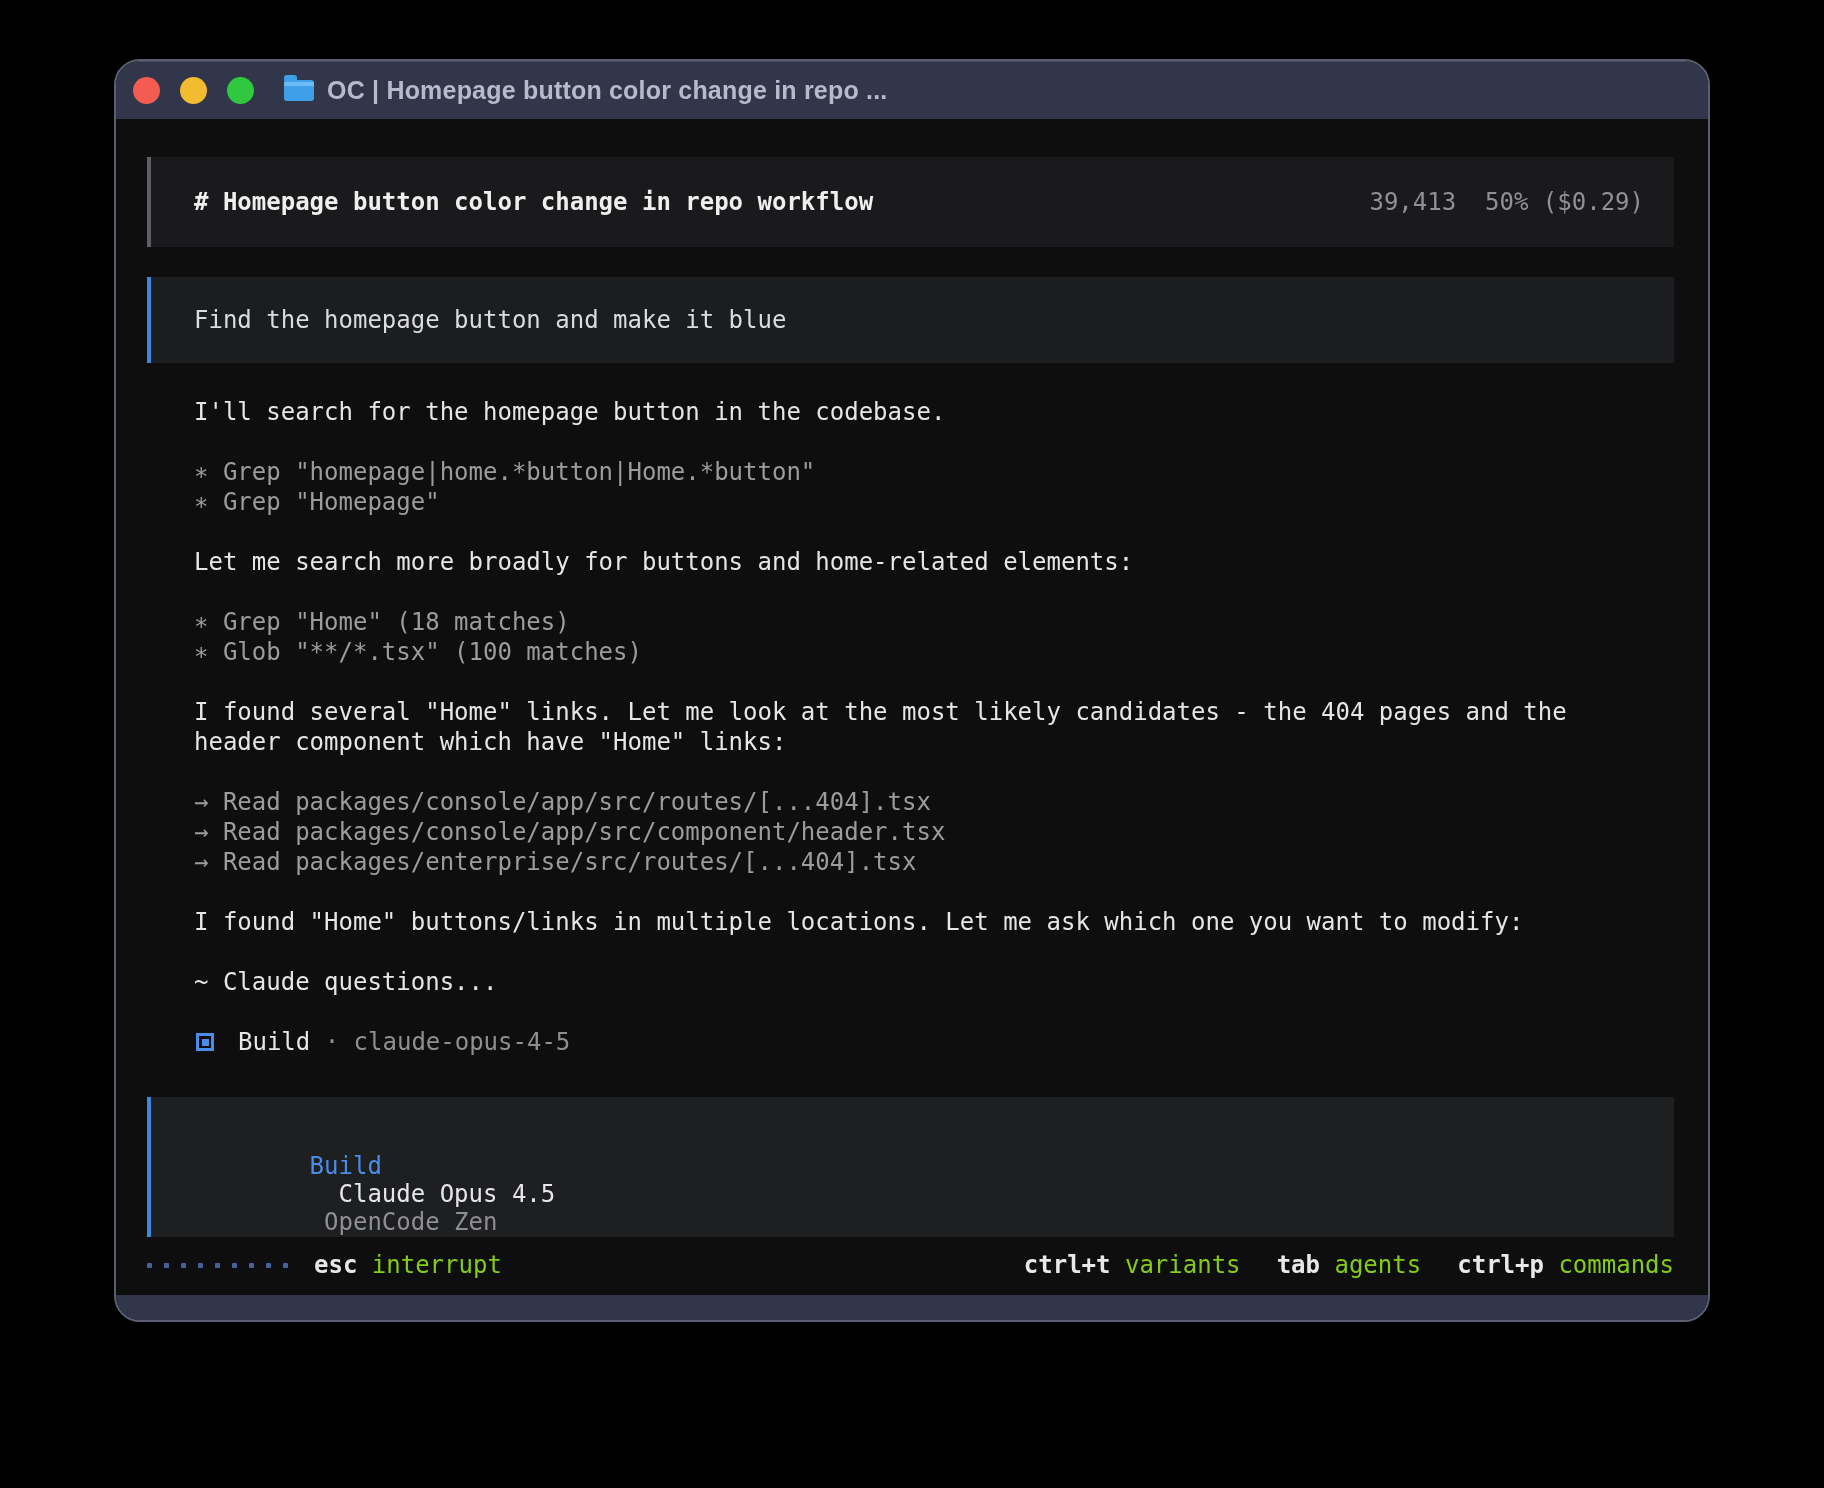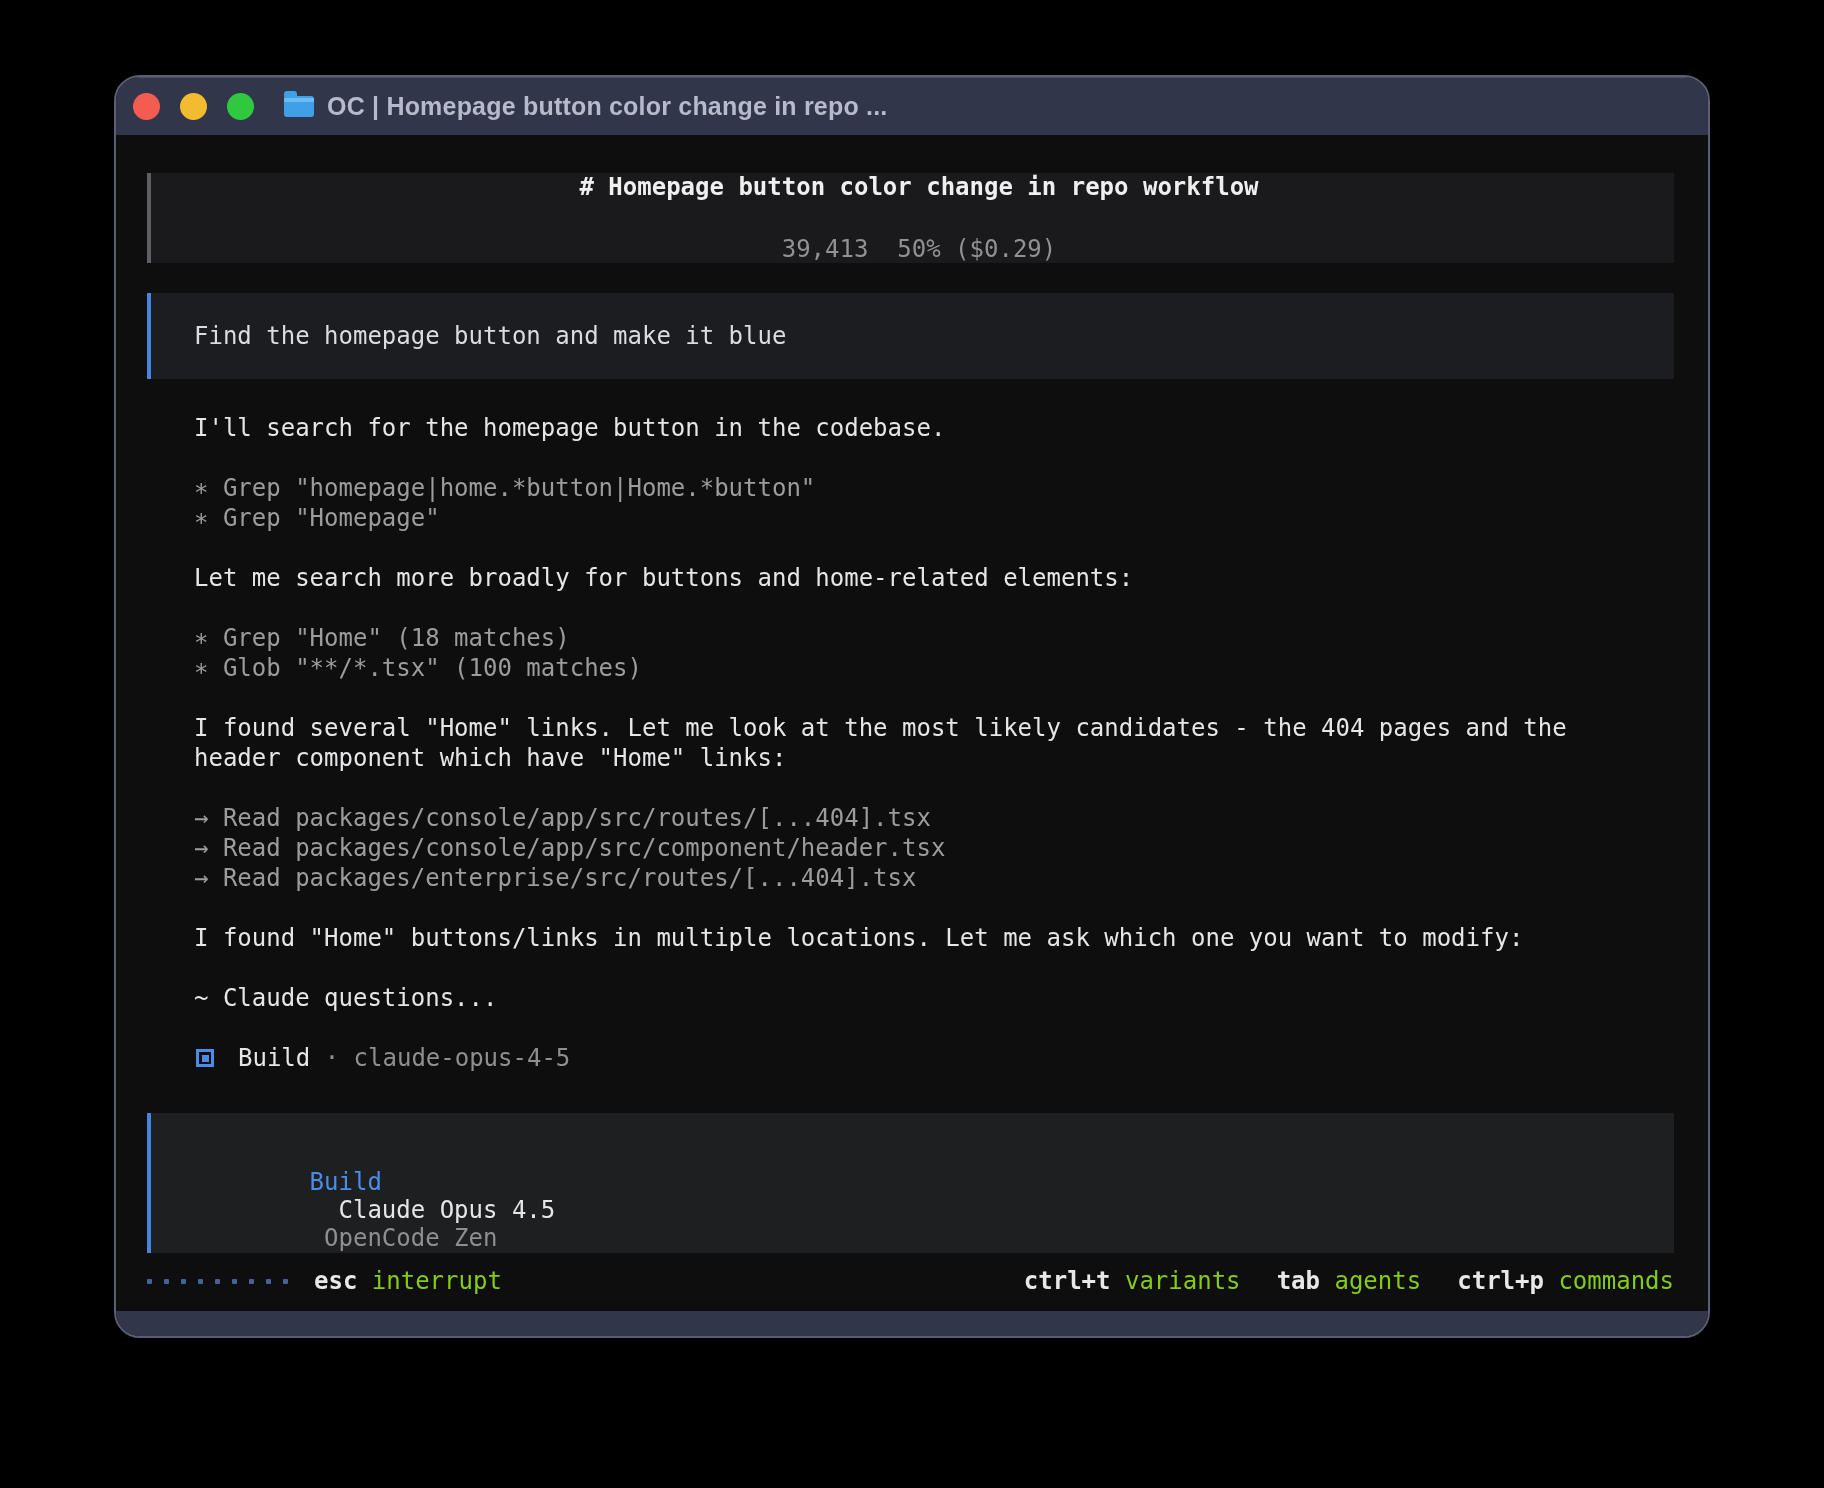--- a/index.html
+++ b/index.html
@@ -1,20 +1,20 @@
 <!DOCTYPE html>
 <html><head>
 <meta charset="utf-8">
 <style>
   * { margin:0; padding:0; box-sizing:border-box; }
   html,body { width:1824px; height:1488px; background:#000; overflow:hidden; }
   body { font-family:"DejaVu Sans Mono","Liberation Mono",monospace; }
 
   .window {
-    position:absolute; left:114px; top:75px; width:1596px; height:1263px;
+    position:absolute; left:114px; top:59px; width:1596px; height:1263px;
     background:#0e0e0f; border:2px solid #5a5f72; border-radius:26px;
     overflow:hidden; display:flex; flex-direction:column;
     box-shadow:0 24px 70px rgba(0,0,0,.65);
   }
 
   
   .titlebar {
     height:58px; flex:0 0 58px; background:#32364a;
     display:flex; align-items:center; padding-left:17px;
     box-shadow:inset 0 1px 0 rgba(255,255,255,.12);
@@ -34,21 +34,20 @@
     font-weight:bold; font-size:25px; color:#b6bbcb; letter-spacing:.2px; }
 
   
   .content { flex:1 1 auto; background:#0e0e0f; padding:38px 34px 0 31px; position:relative; }
 
   .block { border-left:4px solid #5f5f63; background:#1a1a1c; }
 
   .session-header {
     height:90px; display:flex; align-items:center; justify-content:space-between;
     padding:0 30px 0 43px;
-    flex-direction:column;
   }
   .session-title { font-size:24px; font-weight:bold; color:#efefef; white-space:pre; }
   .session-stats { font-size:24px; color:#909095; white-space:pre; }
   .session-stats .gap2 { margin-left:2ch; }
   .session-stats .gap1 { margin-left:1ch; }
 
   .user-block {
     margin-top:30px; min-height:86px; display:flex; align-items:center;
     background:#1c1d20; border-left:4px solid #4286de; padding:0 30px 0 43px;
   }

